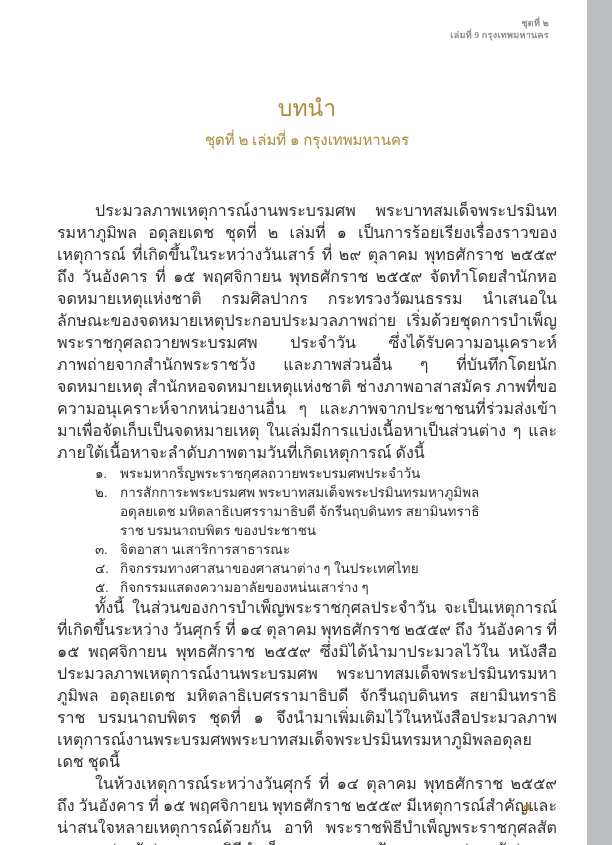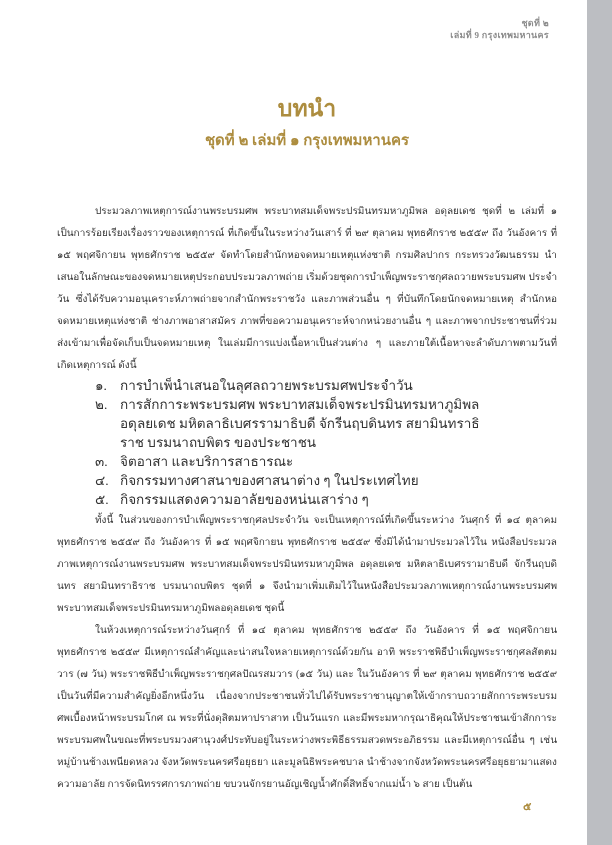--- a/index.html
+++ b/index.html
@@ -30,33 +30,33 @@
   .page-header div { white-space: nowrap; }
   .content {
     position: absolute; left: 57px; top: 96px;
     width: 500px;
     color: #333333;
   }
   .doc-title {
     text-align: center;
     color: #ad8d3f;
     font-size: 23px;
-    font-weight: bold;
+    font-weight: normal;
     line-height: 26px;
   }
   .doc-subtitle {
     text-align: center;
     color: #ad8d3f;
     font-size: 15px;
-    font-weight: bold;
+    font-weight: normal;
     line-height: 20px;
     margin-top: 8px;
   }
   .body-text {
-    font-size: 10px;
+    font-size: 16px;
     line-height: 22px;
     text-align: justify;
     color: #333333;
   }
   .para { text-indent: 38px; }
   .para-first { margin-top: 50px; }
   .toc-list {
     margin: 0 0 0 38px;
     line-height: 19px;
   }
@@ -93,29 +93,29 @@
   <div class="content">
 
     <div class="doc-title">บทนำ</div>
     <div class="doc-subtitle">ชุดที่ ๒ เล่มที่ ๑ กรุงเทพมหานคร</div>
 
     <p class="body-text para para-first">ประมวลภาพเหตุการณ์งานพระบรมศพ พระบาทสมเด็จพระปรมินทรมหาภูมิพล อดุลยเดช ชุดที่ ๒ เล่มที่ ๑ เป็นการร้อยเรียงเรื่องราวของเหตุการณ์ ที่เกิดขึ้นในระหว่างวันเสาร์ ที่ ๒๙ ตุลาคม พุทธศักราช ๒๕๕๙ ถึง วันอังคาร ที่ ๑๕ พฤศจิกายน พุทธศักราช ๒๕๕๙ จัดทำโดยสำนักหอจดหมายเหตุแห่งชาติ กรมศิลปากร กระทรวงวัฒนธรรม นำเสนอในลักษณะของจดหมายเหตุประกอบประมวลภาพถ่าย เริ่มด้วยชุดการบำเพ็ญพระราชกุศลถวายพระบรมศพ ประจำวัน ซึ่งได้รับความอนุเคราะห์ภาพถ่ายจากสำนักพระราชวัง และภาพส่วนอื่น ๆ ที่บันทึกโดยนักจดหมายเหตุ สำนักหอจดหมายเหตุแห่งชาติ ช่างภาพอาสาสมัคร ภาพที่ขอความอนุเคราะห์จากหน่วยงานอื่น ๆ และภาพจากประชาชนที่ร่วมส่งเข้ามาเพื่อจัดเก็บเป็นจดหมายเหตุ ในเล่มมีการแบ่งเนื้อหาเป็นส่วนต่าง ๆ และภายใต้เนื้อหาจะลำดับภาพตามวันที่เกิดเหตุการณ์ ดังนี้</p>
 
     <div class="toc-list">
       <div class="toc-item">
         <span class="toc-num">๑.</span>
-        <span class="toc-text">การบำเพ็นำเสนอในลุศลถวายพระบรมศพประจำวัน</span>
+        <span class="toc-text">พระมหากร็ญพระราชกุศลถวายพระบรมศพประจำวัน</span>
       </div>
       <div class="toc-item">
         <span class="toc-num">๒.</span>
         <span class="toc-text">การสักการะพระบรมศพ พระบาทสมเด็จพระปรมินทรมหาภูมิพล อดุลยเดช มหิตลาธิเบศรรามาธิบดี จักรีนฤบดินทร สยามินทราธิราช บรมนาถบพิตร ของประชาชน</span>
       </div>
       <div class="toc-item">
         <span class="toc-num">๓.</span>
-        <span class="toc-text">จิตอาสา และบริการสาธารณะ</span>
+        <span class="toc-text">จิตอาสา นเสาริการสาธารณะ</span>
       </div>
       <div class="toc-item">
         <span class="toc-num">๔.</span>
         <span class="toc-text">กิจกรรมทางศาสนาของศาสนาต่าง ๆ ในประเทศไทย</span>
       </div>
       <div class="toc-item">
         <span class="toc-num">๕.</span>
         <span class="toc-text">กิจกรรมแสดงความอาลัยของหน่นเสาร่าง ๆ</span>
       </div>
     </div>

